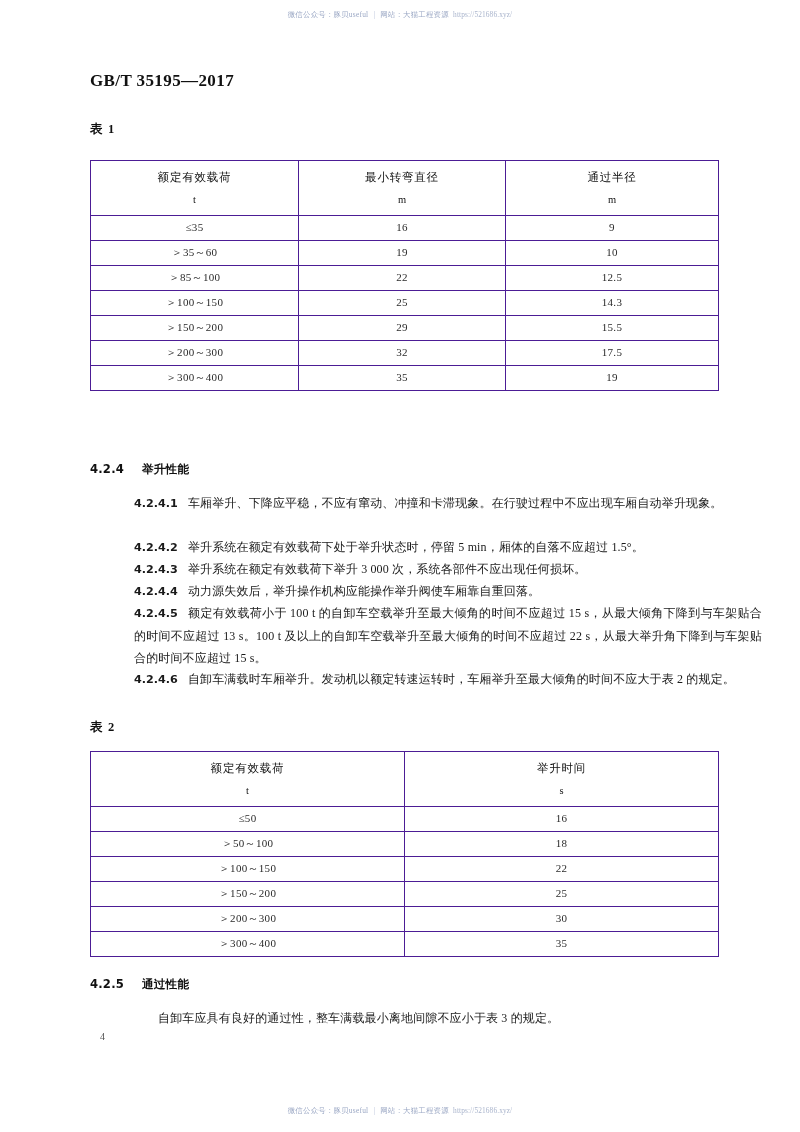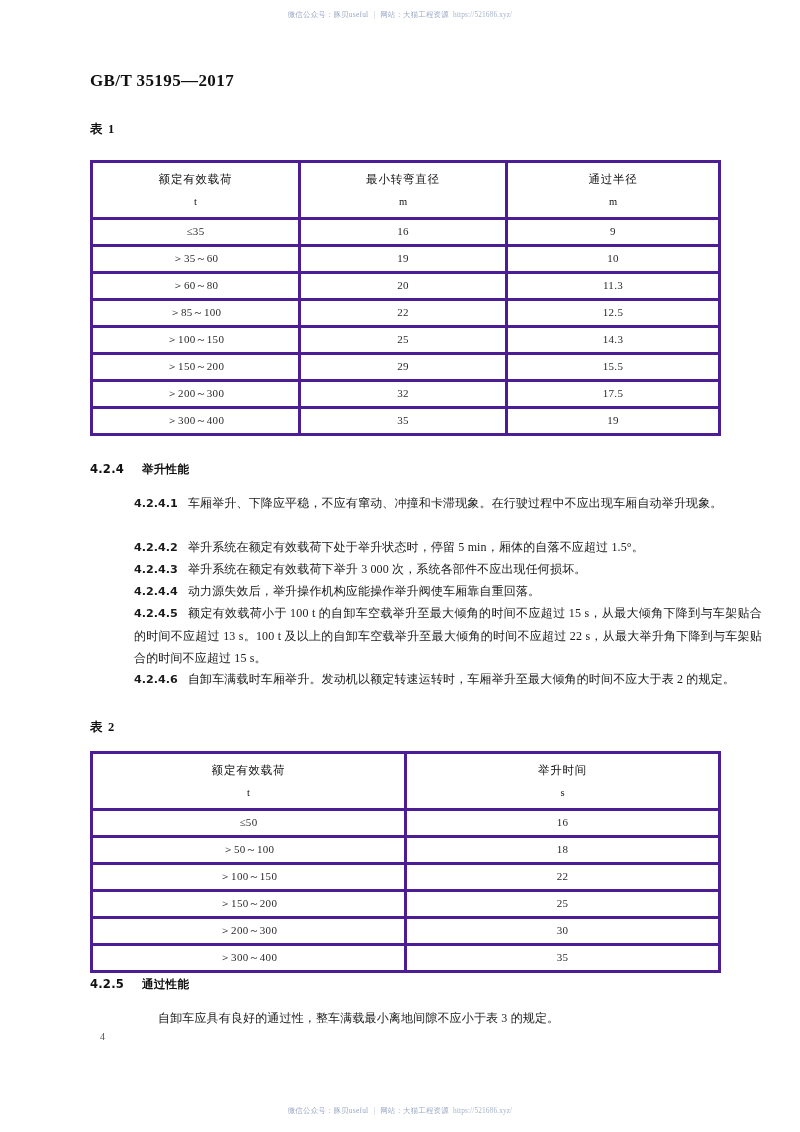--- a/index.html
+++ b/index.html
@@ -73,21 +73,21 @@
     width: 628px;
     border-collapse: collapse;
     table-layout: fixed;
     font-size: 11px;
     color: #2b2b2b;
   }
   #table-1 { top: 160px; }
   #table-2 { top: 751px; }
 
   .std-table td {
-    border: 3px solid #4c1d95;
+    border: 1px solid #4c1d95;
     text-align: center;
     vertical-align: middle;
     padding: 0;
     height: 24px;
     line-height: 1.25;
     font-family: "Liberation Serif", "DejaVu Serif", serif;
   }
   .std-table tr.header-row td {
     height: 54px;
     font-size: 11.5px;
@@ -202,25 +202,20 @@
         <td class="cell-load">≤35</td>
         <td class="cell-val">16</td>
         <td class="cell-val">9</td>
       </tr>
       <tr>
         <td class="cell-load">＞35～60</td>
         <td class="cell-val">19</td>
         <td class="cell-val">10</td>
       </tr>
       <tr>
-        <td class="cell-load">＞60～80</td>
-        <td class="cell-val">20</td>
-        <td class="cell-val">11.3</td>
-      </tr>
-      <tr>
         <td class="cell-load">＞85～100</td>
         <td class="cell-val">22</td>
         <td class="cell-val">12.5</td>
       </tr>
       <tr>
         <td class="cell-load">＞100～150</td>
         <td class="cell-val">25</td>
         <td class="cell-val">14.3</td>
       </tr>
       <tr>

